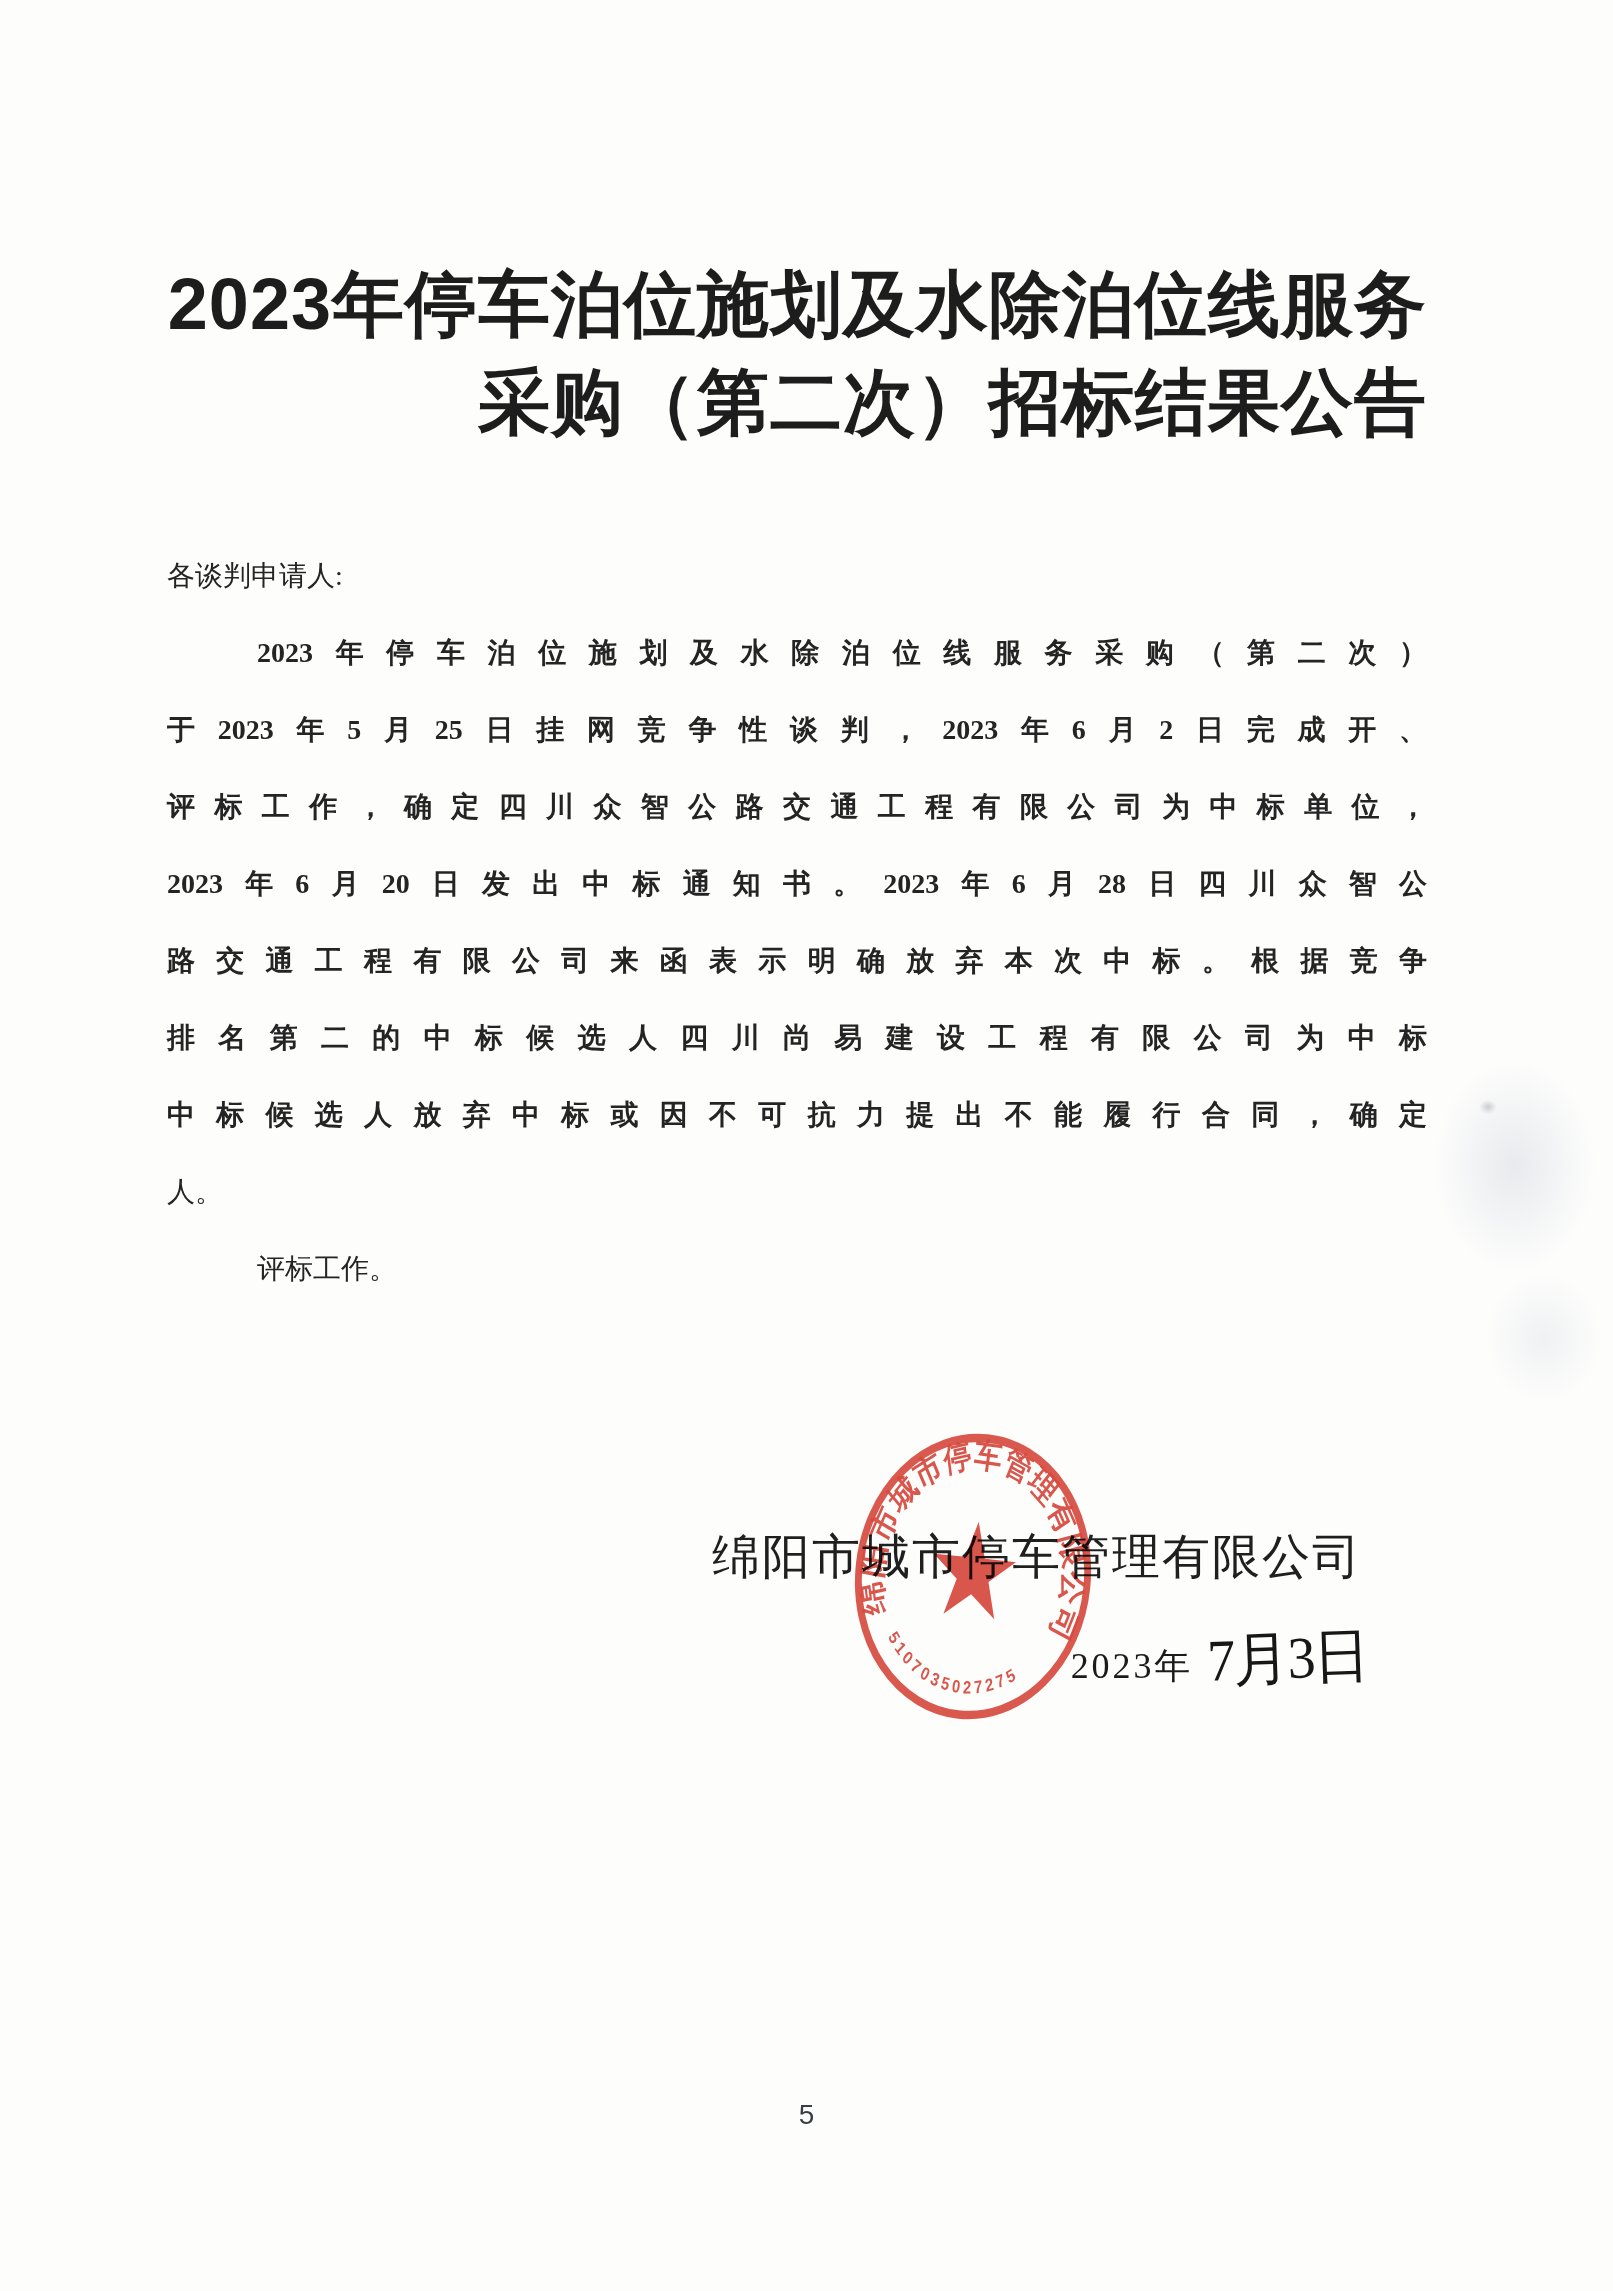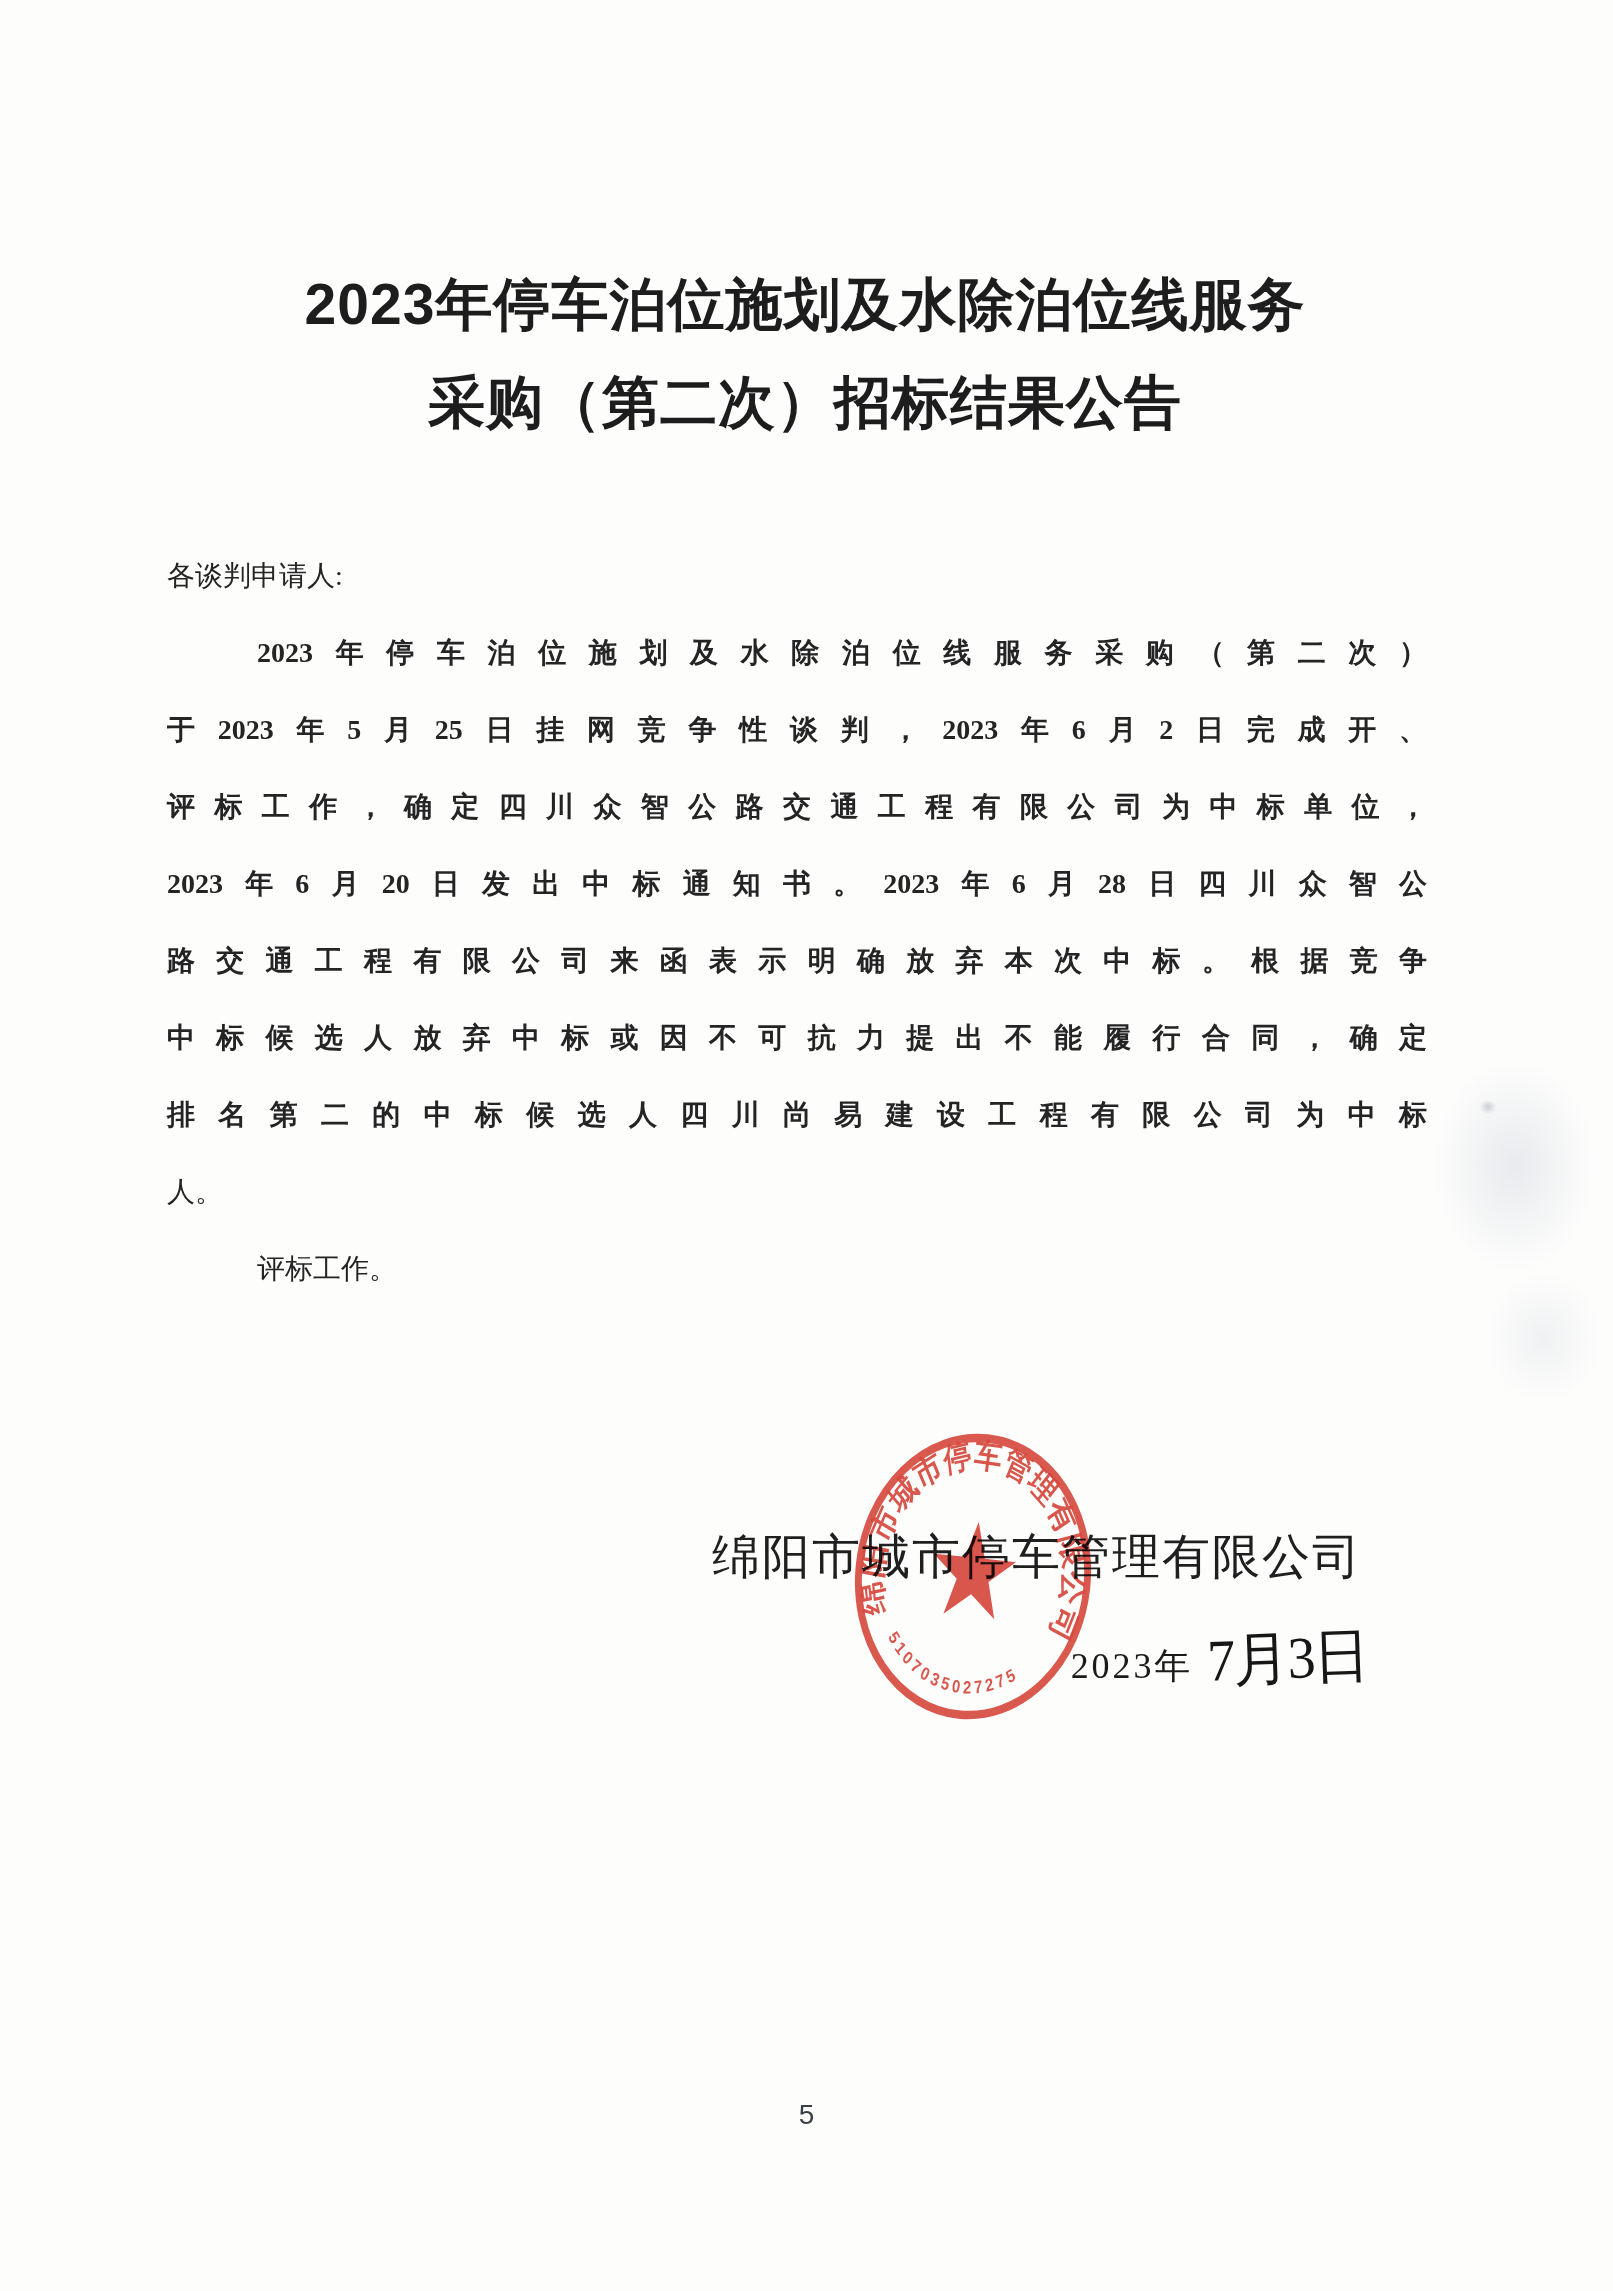--- a/index.html
+++ b/index.html
@@ -38,27 +38,27 @@
   .smudge3 {
     position: absolute;
     left: 1477px; top: 1098px;
     width: 21.6px; height: 17.6px;
     background: radial-gradient(closest-side, rgba(150,155,165,0.45), rgba(150,155,165,0.0) 80%);
     pointer-events: none;
   }
 
   .title-block {
     position: absolute;
-    left: 175px;
+    left: 167px;
     width: 1260px;
     top: 255px;
-    text-align: center;
+    text-align: right;
     font-family: "Liberation Sans", "DejaVu Sans", sans-serif;
     font-weight: bold;
-    font-size: 57px;
+    font-size: 72px;
     line-height: 98px;
     letter-spacing: 1px;
     color: #1d1d1d;
   }
 
   .body-block {
     position: absolute;
     left: 167px;
     top: 537px;
     width: 1260px;
@@ -140,22 +140,22 @@
     <div>采购（第二次）招标结果公告</div>
   </div>
 
   <div class="body-block">
     <div class="bline">各谈判申请人:</div>
     <div class="bline jline indent">2023年停车泊位施划及水除泊位线服务采购（第二次）</div>
     <div class="bline jline">于2023年5月25日挂网竞争性谈判，2023年6月2日完成开、</div>
     <div class="bline jline">评标工作，确定四川众智公路交通工程有限公司为中标单位，</div>
     <div class="bline jline">2023年6月20日发出中标通知书。2023年6月28日四川众智公</div>
     <div class="bline jline">路交通工程有限公司来函表示明确放弃本次中标。根据竞争</div>
+    <div class="bline jline">排名第二的中标候选人四川尚易建设工程有限公司为中标</div>
     <div class="bline jline">中标候选人放弃中标或因不可抗力提出不能履行合同，确定</div>
-    <div class="bline jline">排名第二的中标候选人四川尚易建设工程有限公司为中标</div>
     <div class="bline">人。</div>
     <div class="bline indent">评标工作。</div>
   </div>
 
   <div class="signature">绵阳市城市停车管理有限公司</div>
 
   <div class="date-line">
     <span class="date-printed">2023年</span><span class="date-hand">7月3日</span>
   </div>
 

